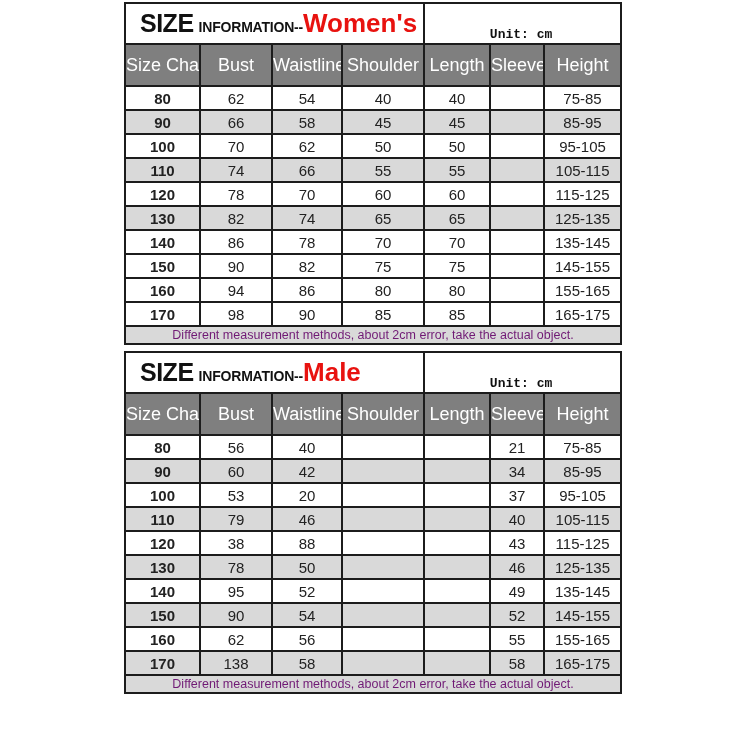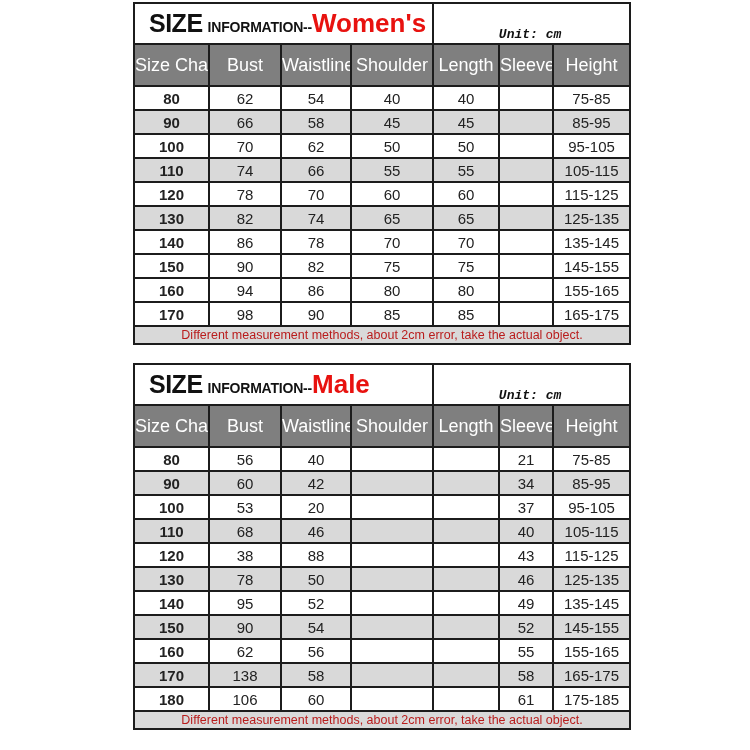--- a/index.html
+++ b/index.html
@@ -12,30 +12,30 @@
     color: var(--text, #1f1f1f);
   }
   .stage {
     position: relative;
     width: 750px;
     height: 750px;
     overflow: hidden;
   }
   .tables-wrap {
     position: absolute;
-    left: 133px;
+    left: 124px;
     top: 2px;
     width: 496px;
   }
   table.tbl {
     border-collapse: collapse;
     table-layout: fixed;
     width: 496px;
   }
-  table.tbl.second { margin-top: 18px; }
+  table.tbl.second { margin-top: 6px; }
   .tbl td, .tbl th {
     border: 2px solid var(--border, #1c1c1c);
     padding: 0;
     text-align: center;
     vertical-align: middle;
     overflow: hidden;
     white-space: nowrap;
   }
   
   .title-row td { height: 38px; background: #ffffff; }
@@ -62,21 +62,20 @@
     color: var(--accent_red, #e8120f);
   }
   .unit-cell {
     text-align: right;
     vertical-align: bottom !important;
     padding: 0 3px 1px 0 !important;
     font-family: "Liberation Mono", "DejaVu Sans Mono", monospace;
     font-weight: bold;
     font-size: 13px;
     color: #111111;
-    font-style: italic;
   }
   
   .hdr th {
     height: 40px;
     background: var(--header_bg, #7f7f7f);
     color: var(--header_text, #ffffff);
     font-weight: normal;
     font-size: 18px;
   }
   
@@ -88,21 +87,21 @@
   }
   .data-body td:first-child { font-weight: bold; }
   
   .women-body tr:nth-child(even):nth-child(-n+6) td { background: var(--stripe_bg, #d9d9d9); }
   .male-body tr:nth-child(even) td { background: var(--stripe_bg, #d9d9d9); }
   
   .note-row td {
     height: 16px;
     background: var(--note_bg, #d9d9d9);
     font-size: 12.5px;
-    color: #b91c1c;
+    color: #701a75;
   }
 </style>
 </head>
 <body>
 
 <div class="stage">
   <div class="tables-wrap">
 
     <table class="tbl first">
       <colgroup>
@@ -294,21 +293,21 @@
             <td>53</td>
             <td>20</td>
             <td></td>
             <td></td>
             <td>37</td>
             <td>95-105</td>
           </tr>
 
           <tr>
             <td>110</td>
-            <td>68</td>
+            <td>79</td>
             <td>46</td>
             <td></td>
             <td></td>
             <td>40</td>
             <td>105-115</td>
           </tr>
 
           <tr>
             <td>120</td>
             <td>38</td>
@@ -362,29 +361,20 @@
           <tr>
             <td>170</td>
             <td>138</td>
             <td>58</td>
             <td></td>
             <td></td>
             <td>58</td>
             <td>165-175</td>
           </tr>
 
-          <tr>
-            <td>180</td>
-            <td>106</td>
-            <td>60</td>
-            <td></td>
-            <td></td>
-            <td>61</td>
-            <td>175-185</td>
-          </tr>
         </tbody>
       <tbody>
         <tr class="note-row">
           <td colspan="7">Different measurement methods, about 2cm error, take the actual object.</td>
         </tr>
       </tbody>
     </table>
 
   </div>
 </div>

